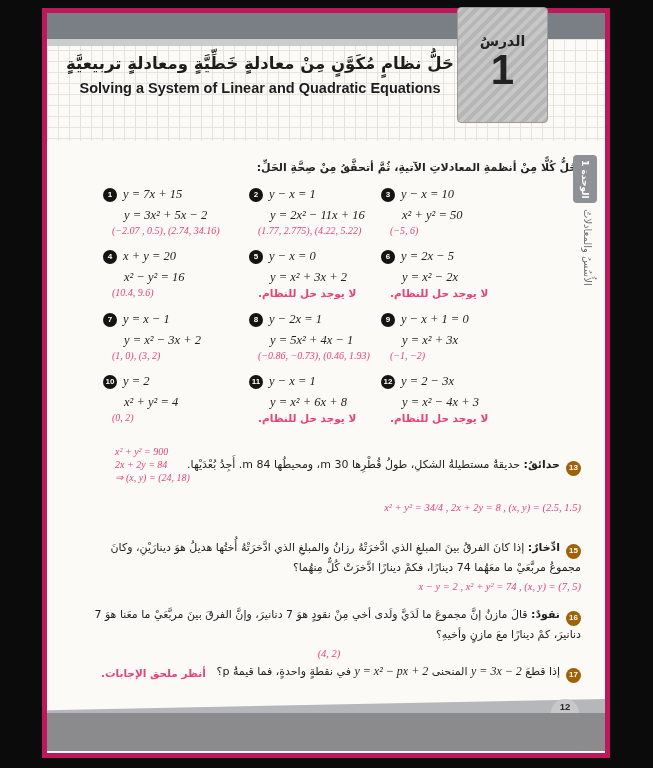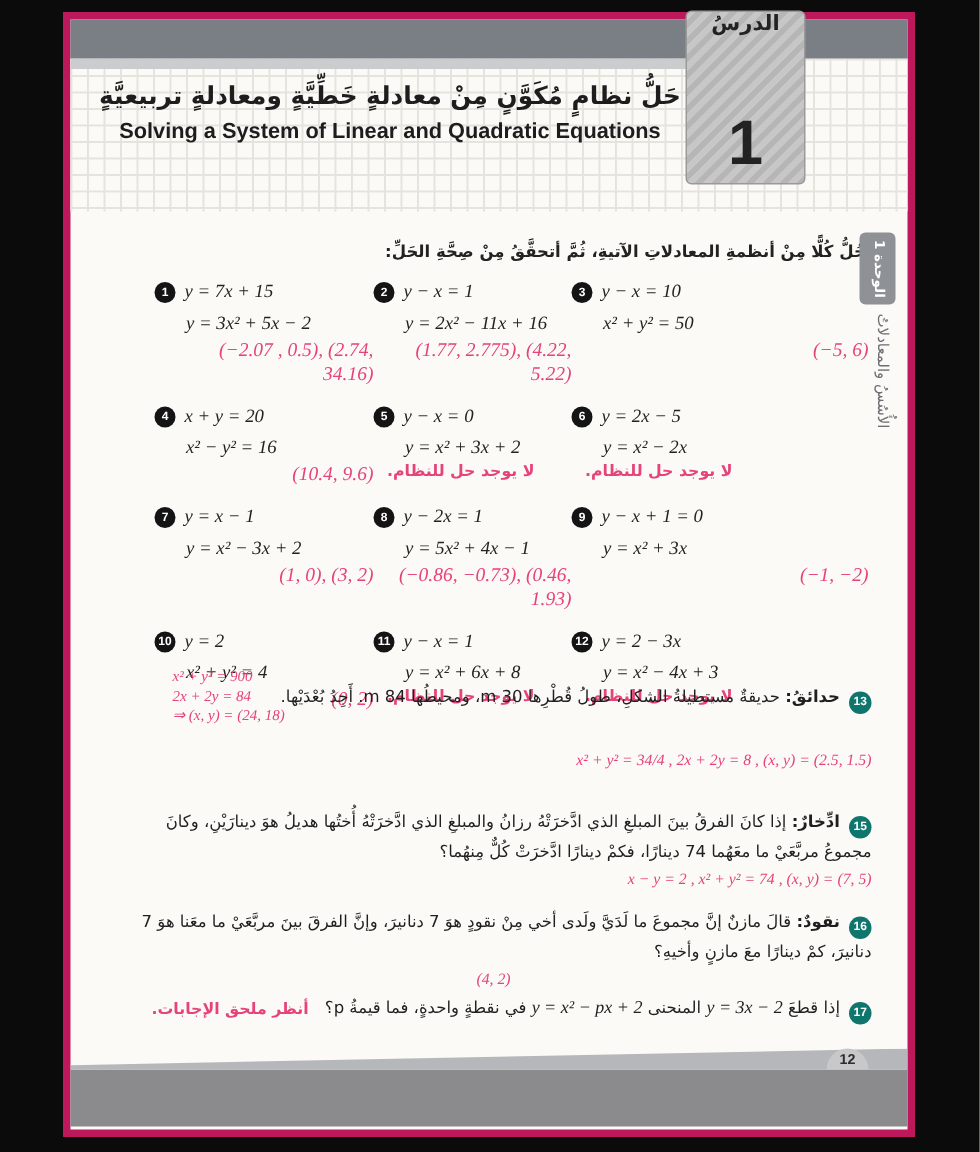--- a/index.html
+++ b/index.html
@@ -16,24 +16,24 @@
   .substrip { position:absolute; left:0; top:26px; width:462px; height:7px; background:#cbccce; z-index:2;
     clip-path:polygon(0 0, 100% 0, 97% 100%, 0 100%); }
   .gridzone { position:absolute; left:0; right:0; top:26px; height:102px; z-index:1;
     background-color:#fbfaf6;
     background-image:linear-gradient(#e4e3de 1px, transparent 1px), linear-gradient(90deg,#e4e3de 1px, transparent 1px);
     background-size:11px 11px; }
   .titles { position:absolute; top:39px; left:18px; right:150px; text-align:center; z-index:5; }
   .title-ar { font-size:16.5px; font-weight:bold; color:#1d1d1d; direction:rtl; line-height:1.5; }
   .title-en { font-family:"Liberation Sans", sans-serif; font-size:14.5px; font-weight:bold; color:#1d1d1d; margin-top:3px; }
   .badge {
-    position:absolute; left:410px; top:-6px; width:80px; height:116px; z-index:6;
+    position:absolute; left:410px; top:-6px; width:91px; height:116px; z-index:6;
     background:repeating-linear-gradient(135deg,#c7c7c7 0 4px,#b6b6b6 4px 8px);
     border:1px solid #9a9a9a; border-radius:4px;
-    display:flex; flex-direction:column; align-items:center; justify-content:space-between;
+    display:flex; flex-direction:column; align-items:center; justify-content:center;
     padding-bottom:6px;
   }
   .badge-label { font-size:14px; font-weight:bold; color:#222; direction:rtl; }
   .badge-num { font-family:"Liberation Sans", sans-serif; font-size:42px; font-weight:bold; color:#222; line-height:1.0; }
 
   
   .side-unit {
     position:absolute; right:8px; top:142px; width:24px; height:48px; z-index:7;
     background:#8e9296; border-radius:4px; color:#fff; font-size:9px; font-weight:bold;
     writing-mode:vertical-rl; text-align:center; display:flex; align-items:center; justify-content:center;
@@ -55,29 +55,29 @@
   }
   .prob { direction:ltr; }
   .l1 { display:flex; align-items:center; gap:6px; }
   .cnum {
     flex:0 0 auto; width:14px; height:14px; border-radius:50%; background:#141414; color:#fff;
     font-family:"Liberation Sans", sans-serif; font-size:8px; font-weight:bold;
     display:inline-flex; align-items:center; justify-content:center;
   }
   .math { font-family:"Liberation Serif", serif; font-style:italic; font-size:12.5px; color:#24241f; direction:ltr; unicode-bidi:isolate; }
   .l2 { padding-left:21px; margin-top:2px; }
-  .l3 { padding-left:9px; margin-top:2px; font-size:13px;text-align:right; }
+  .l3 { padding-left:9px; margin-top:2px; font-size:10px; }
   .ans-math { font-family:"Liberation Serif", serif; font-style:italic; color:#e5437a; direction:ltr; }
   .ans-ar { direction:rtl; text-align:left; color:#e5437a; font-size:10.5px; font-weight:bold; }
 
   
   .wp { position:absolute; left:30px; right:24px; direction:rtl; text-align:right; font-size:11px; color:#1f1f1f; line-height:1.55; }
   .wp-line { display:block; }
   .cnum2 {
-    display:inline-flex; vertical-align:-2px; width:15px; height:15px; border-radius:50%; background:#0f766e; color:#fff;
+    display:inline-flex; vertical-align:-2px; width:15px; height:15px; border-radius:50%; background:#a16207; color:#fff;
     font-family:"Liberation Sans", sans-serif; font-size:8px; font-weight:bold;
     align-items:center; justify-content:center; margin-left:6px;
   }
   .wp-label { font-weight:bold; }
   .wp-ans { direction:ltr; text-align:right; padding-left:36px; margin-top:3px;
     font-family:"Liberation Serif", serif; font-style:italic; font-size:10.5px; color:#e5437a; }
   .wp13 { top:434px; }
   .wp13 .wp-line { margin-top:9px; }
   .wp13-red { position:absolute; left:38px; top:-2px; direction:ltr; text-align:left;
     font-family:"Liberation Serif", serif; font-style:italic; font-size:10px; color:#e5437a; line-height:1.3; }

